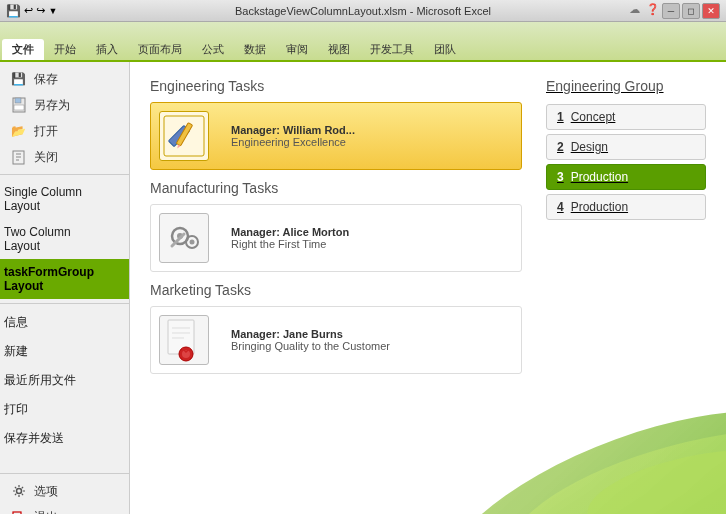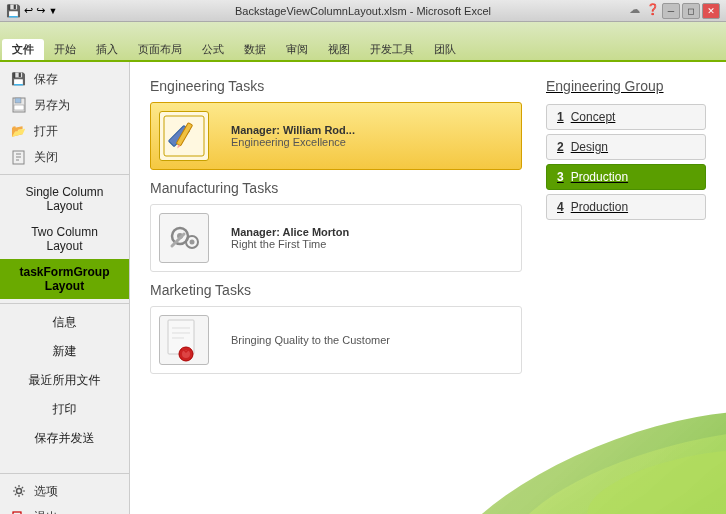--- a/index.html
+++ b/index.html
@@ -68,25 +68,24 @@
       align-items: center;
       gap: 6px;
       padding: 4px 10px;
       cursor: pointer;
       font-size: 12px;
       color: #333;
     }
     .sidebar-btn .icon-box { width: 18px; height: 18px; display: flex; align-items: center; justify-content: center; }
 
     .sidebar-text-item {
-      padding: 6px 16px;
+      padding: 6px 4px;
       cursor: pointer;
       font-size: 12px;
       color: #222;
-      text-align: center;
     }
     .sidebar-text-item.active {
       background: #6aaa00;
       color: #000000;
       font-weight: bold;
     }
 
     .sidebar-divider {
       height: 1px;
       background: #ccc;
@@ -341,20 +340,21 @@
             <line x1="8" y1="10" x2="26" y2="10" stroke="#ddd" stroke-width="1"></line>
             <line x1="8" y1="15" x2="26" y2="15" stroke="#ddd" stroke-width="1"></line>
             <line x1="8" y1="20" x2="20" y2="20" stroke="#ddd" stroke-width="1"></line>
 
             <circle cx="22" cy="36" r="7" fill="#cc2222" stroke="#aa0000" stroke-width="1"></circle>
             <circle cx="22" cy="36" r="4" fill="#dd4444"></circle>
             <path d="M18 30 L22 34 L26 30" stroke="#cc2222" stroke-width="1.5" fill="none"></path>
           </svg>
         </div>
         <div class="card-text">
+          <div class="card-title">Manager: Jane Burns</div>
           <div class="card-sub">Bringing Quality to the
 Customer</div>
         </div>
       </div>
     </div>
 
     <div class="right-panel">
       <div class="group-title">Engineering Group</div>
 
       <div class="group-item">

